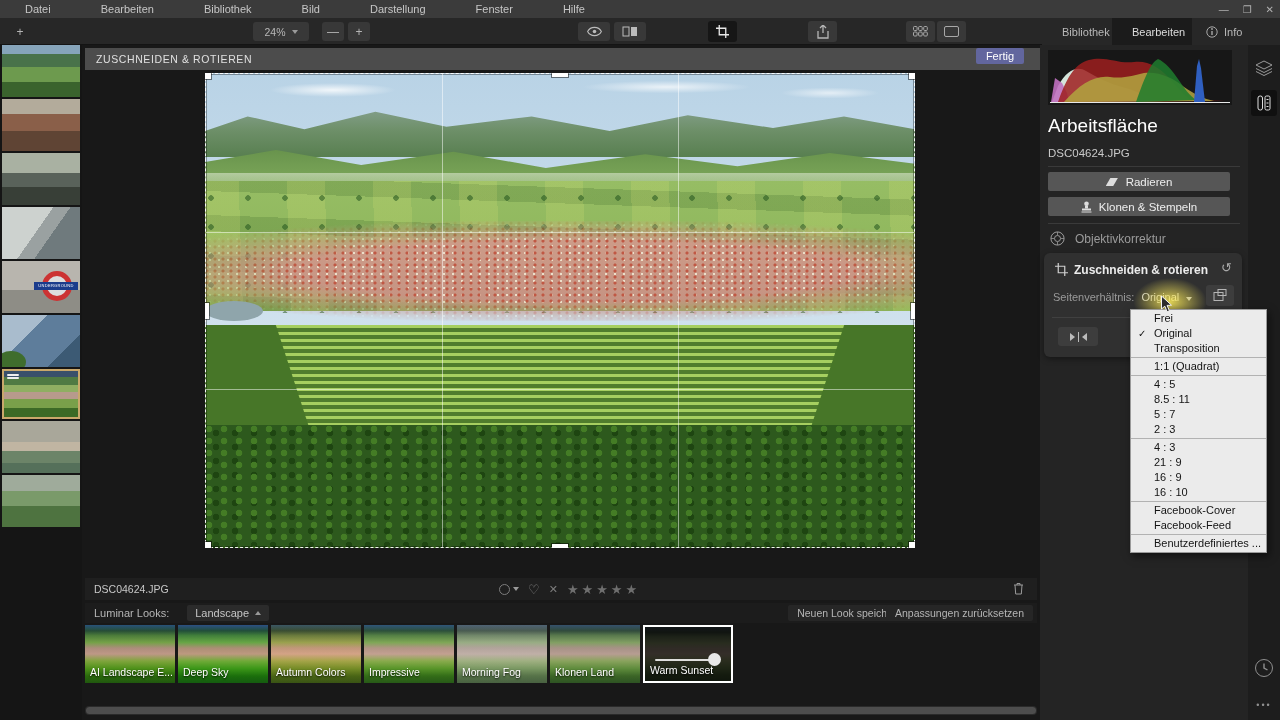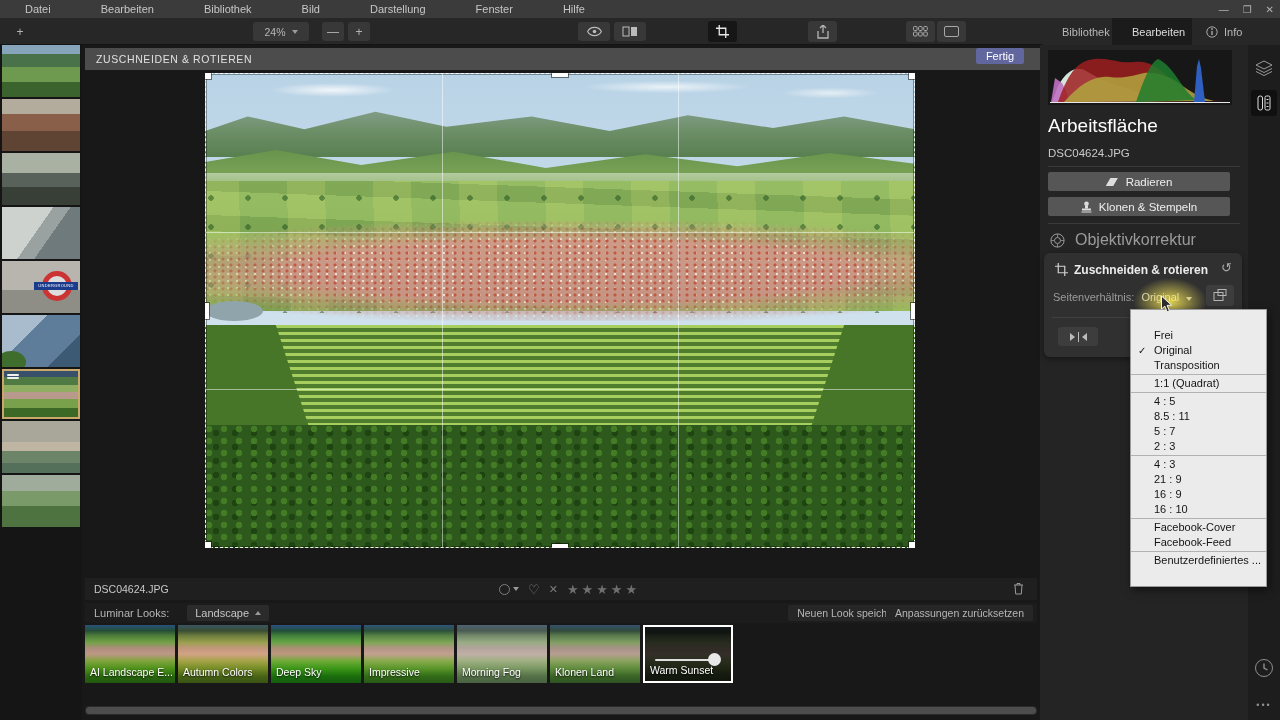--- a/index.html
+++ b/index.html
@@ -167,21 +167,21 @@
 
   
   .rpanel { position:absolute; left:1040px; top:45px; width:208px; height:675px; background:#242424; }
   .hist { position:absolute; left:8px; top:5px; width:184px; height:55px; background:#171717; }
   .rtitle { position:absolute; left:8px; top:70px; font-size:19px; color:#fdfdfd; }
   .rfile { position:absolute; left:8px; top:102px; font-size:11.5px; color:#c9c9c9; }
   .rdiv { position:absolute; left:8px; right:8px; height:1px; background:#3a3a3a; }
   .rbtn { position:absolute; left:8px; width:182px; height:19px; background:#565656; border-radius:2px;
     color:#eee; font-size:11.5px; display:flex; align-items:center; justify-content:center; gap:7px; }
   .sectionrow { position:absolute; left:10px; top:186px; display:flex; align-items:center; gap:10px;
-    color:#9b9b9b; font-size:16px; }
+    color:#9b9b9b; font-size:12px; }
   .croppanel { position:absolute; left:4px; top:208px; width:198px; height:104px; background:#303030;
     border-radius:6px; box-shadow:0 2px 6px rgba(0,0,0,.4); }
   .cp-title { position:absolute; left:30px; top:10px; font-size:12px; font-weight:bold; color:#ececec; }
   .cp-undo { position:absolute; right:10px; top:7px; color:#a8a8a8; font-size:13px; }
   .cp-aspect { position:absolute; left:9px; top:38px; font-size:11px; color:#9a9a9a; }
   .cp-aspect .val { color:#cfcfcf; margin-left:4px; }
   .transpose-btn { position:absolute; right:8px; top:32px; width:28px; height:21px; background:#3d3d3d;
     border-radius:3px; display:flex; align-items:center; justify-content:center; }
   .cp-div { position:absolute; left:8px; right:8px; top:64px; height:1px; background:#404040; }
   .flip-btn { position:absolute; left:14px; top:74px; width:40px; height:19px; background:#3d3d3d;
@@ -190,21 +190,21 @@
   .tri.r { border-left:5px solid #bbb; }
   .tri.l { border-right:5px solid #bbb; }
   .flip-bar { width:1px; height:10px; background:#bbb; margin:0 2px; }
   .glow { position:absolute; left:88px; top:24px; width:76px; height:50px; border-radius:50%;
     background:radial-gradient(ellipse, rgba(255,238,90,.85), rgba(255,238,90,0) 68%); pointer-events:none; }
   .cursor { position:absolute; left:116px; top:42px; z-index:60; }
 
   
   .dropdown { position:absolute; left:1130px; top:309px; width:137px; background:#ebebeb;
     border:1px solid #9a9a9a; box-shadow:2px 3px 8px rgba(0,0,0,.55); z-index:50;
-    font-size:11px; color:#141414; padding:18px 0; }
+    font-size:11px; color:#141414; padding:1px 0; }
   .dd-item { position:relative; height:15px; line-height:15px; padding-left:23px; white-space:nowrap; }
   .dd-item .ck { position:absolute; left:7px; top:0; font-size:10px; }
   .dd-sep { height:1px; background:#b2b2b2; margin:1px 0; }
 
   
   .rrail { position:absolute; left:1248px; top:45px; width:32px; height:675px; background:#1d1d1d; }
   .rail-ic { position:absolute; left:50%; transform:translateX(-50%); display:flex;
     align-items:center; justify-content:center; }
   .rail-active { width:26px; height:26px; background:#101010; border-radius:3px; }
 
@@ -396,27 +396,27 @@
     </span>
     <span class="rt-btn save">Neuen Look speichern...</span>
     <span class="rt-btn reset">Anpassungen zurücksetzen</span>
   </div>
 
   <div class="looks">
     <div class="look lk1">
         <div class="img"></div>
         <span class="cap">AI Landscape E...</span>
       </div>
+    <div class="look lk3">
+        <div class="img"></div>
+        <span class="cap">Deep Sky</span>
+      </div>
     <div class="look lk2">
         <div class="img"></div>
         <span class="cap">Autumn Colors</span>
-      </div>
-    <div class="look lk3">
-        <div class="img"></div>
-        <span class="cap">Deep Sky</span>
       </div>
     <div class="look lk5">
         <div class="img"></div>
         <span class="cap">Impressive</span>
       </div>
     <div class="look lk7">
         <div class="img"></div>
         <span class="cap">Morning Fog</span>
       </div>
     <div class="look lk8">

